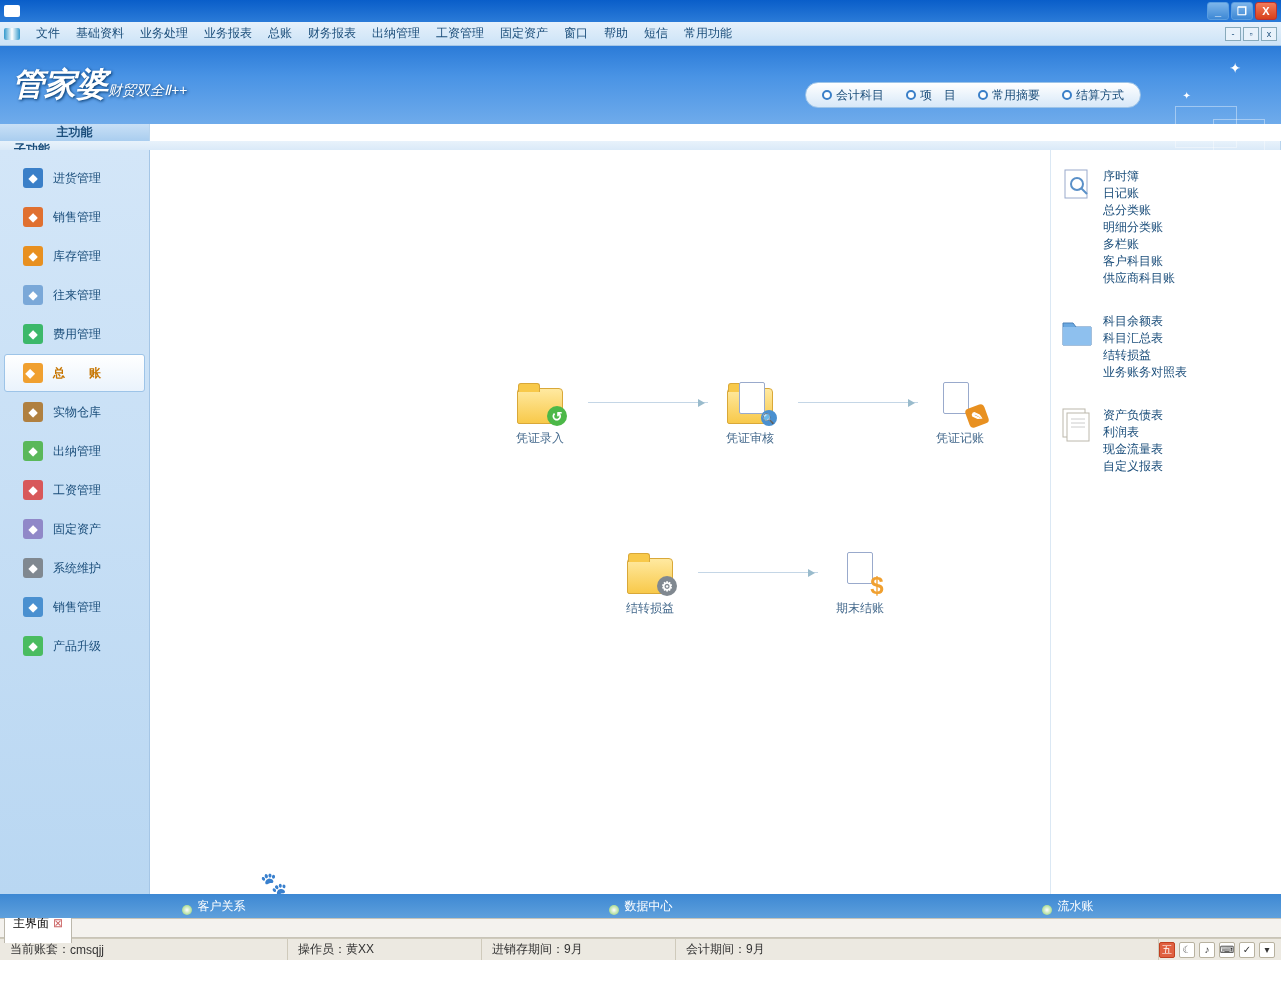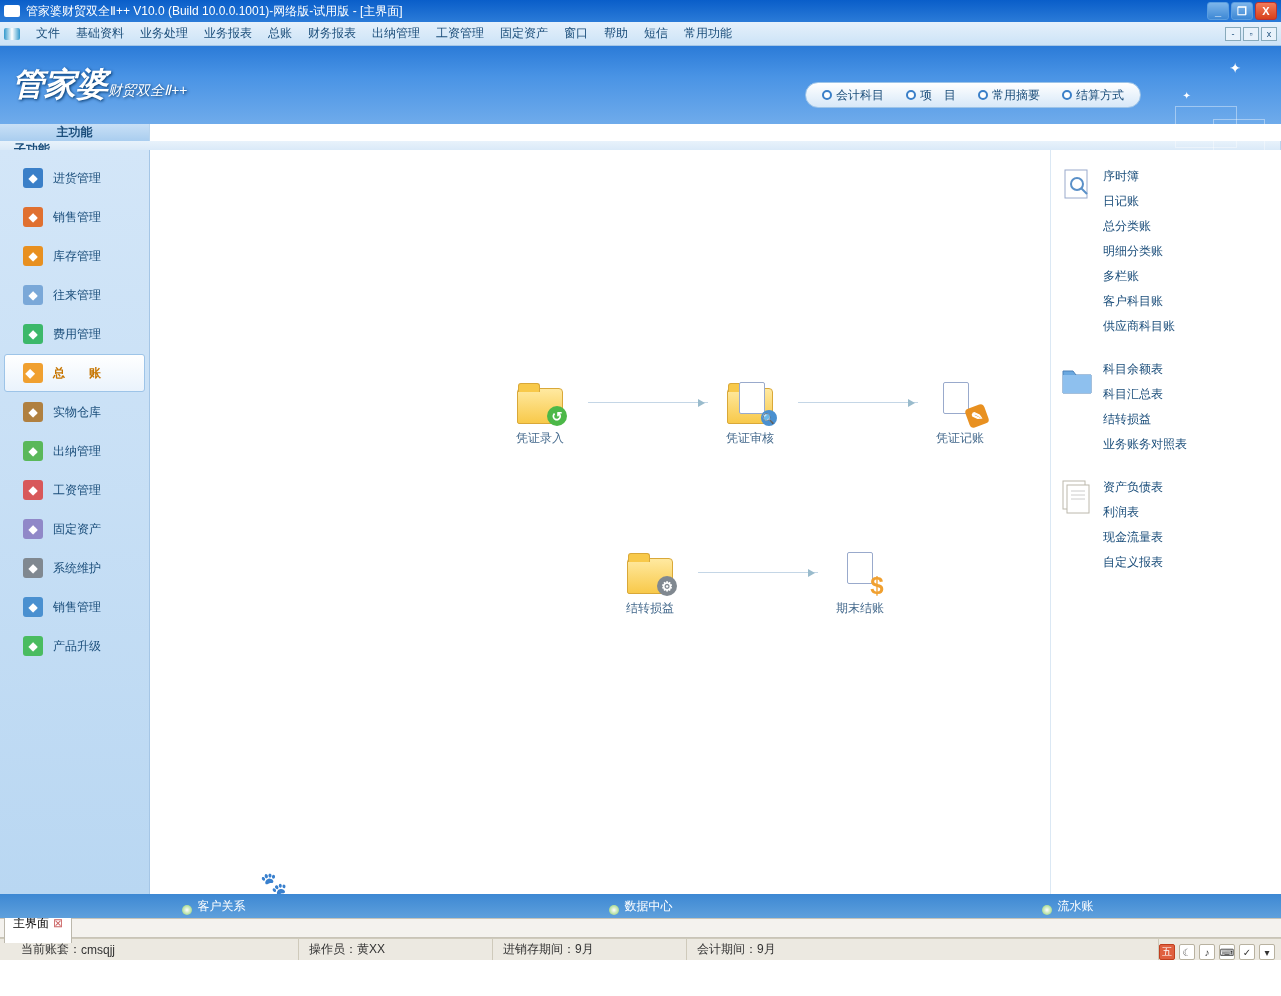--- a/index.html
+++ b/index.html
@@ -48,48 +48,47 @@
 .folder { background: linear-gradient(#ffe9a0, #f8c94a); border-radius: 4px 4px 2px 2px; border: 1px solid #d9a838; width: 46px; height: 36px; position: absolute; bottom: 0; left: 2px; }
 .folder::before { content: ""; position: absolute; top: -6px; left: 0; width: 20px; height: 8px; background: #f8c94a; border-radius: 3px 3px 0 0; border: 1px solid #d9a838; border-bottom: none; }
 .paper { position: absolute; width: 26px; height: 32px; background: #fff; border: 1px solid #9ac; top: 2px; left: 14px; border-radius: 2px; }
 .badge { position: absolute; width: 20px; height: 20px; border-radius: 50%; bottom: -2px; right: -2px; display: flex; align-items: center; justify-content: center; color: #fff; font-size: 13px; font-weight: bold; }
 .arrow-line { position: absolute; height: 1px; background: #c4d6e6; }
 .arrow-line::after { content: ""; position: absolute; right: -1px; top: -3px; border: 4px solid transparent; border-left: 7px solid #9bc; }
 
 .reportcol { width: 230px; background: #fff; padding: 18px 10px; }
 .report-group { margin-bottom: 26px; display: flex; gap: 10px; }
 .report-ico { width: 32px; height: 38px; flex-shrink: 0; }
-.report-list { display: flex; flex-direction: column; gap: 8px; }
+.report-list { display: flex; flex-direction: column; }
 .report-list span { color: #1a4d7a; }
 
 .bottom-tabs { height: 24px; background: linear-gradient(#3d88d3, #5fa0dc); display: flex; align-items: center; color: #fff; position: relative; }
 .bottom-tabs .bt-item { flex: 1; text-align: center; display: flex; align-items: flex-end; justify-content: center; gap: 6px; }
 .bt-dot { width: 10px; height: 10px; border-radius: 50%; background: radial-gradient(#fff,#8c6); }
 
 .watermark { position: absolute; left: 60px; bottom: -12px; color: rgba(255,255,255,0.85); font-size: 28px; font-weight: bold; font-family: Arial; letter-spacing: 1px; display: flex; align-items: baseline; }
 .watermark .paw { position: relative; top: -6px; margin: 0 4px; font-size: 22px; }
 .watermark .cn { font-family: "Microsoft YaHei"; font-size: 26px; }
 
 .doc-tabs { height: 20px; background: #f4f2ee; border-top: 1px solid #c8c4b8; border-bottom: 1px solid #c8c4b8; display: flex; align-items: center; padding-left: 4px; }
 .doc-tab { padding: 0 8px; background: #fff; border: 1px solid #bcb8ac; border-bottom: none; font-size: 12px; height: 30px; line-height: 18px; }
 .doc-tab .x { color: #c66; margin-left: 4px; }
 
-.statusbar { height: 22px; background: #ece9e1; border-top: 1px solid #cfcabb; display: flex; align-items: flex-end; font-size: 12px; color: #333; padding-left: 11px; }
+.statusbar { height: 22px; background: #ece9e1; border-top: 1px solid #cfcabb; display: flex; align-items: center; font-size: 12px; color: #333; }
 .statusbar .cell { padding: 0 10px; border-right: 1px solid #cfcabb; height: 100%; display: flex; align-items: center; }
 .statusbar .cell.w1 { width: 288px; }
 .statusbar .cell.w2 { width: 194px; }
 .statusbar .tray { margin-left: auto; display: flex; gap: 4px; padding-right: 6px; }
 .tray-ico { width: 16px; height: 16px; border: 1px solid #b8b2a0; border-radius: 2px; font-size: 10px; display: flex; align-items: center; justify-content: center; background: #fff; }
 </style>
 </head>
 <body>
 
 <div class="titlebar">
   <div class="icon"></div>
-  <span>管家婆财贸双全Ⅱ++ V10.0 (Build 10.0.0.1001)-网络版-试用版 - [主界面]</span>
   <div class="spacer"></div>
   <div class="winbtn">_</div>
   <div class="winbtn">❐</div>
   <div class="winbtn close">X</div>
 </div>
 
 <div class="menubar">
   <div class="app-ico"></div>
   <div id="menu-host"><span class="menuitem">文件</span><span class="menuitem">基础资料</span><span class="menuitem">业务处理</span><span class="menuitem">业务报表</span><span class="menuitem">总账</span><span class="menuitem">财务报表</span><span class="menuitem">出纳管理</span><span class="menuitem">工资管理</span><span class="menuitem">固定资产</span><span class="menuitem">窗口</span><span class="menuitem">帮助</span><span class="menuitem">短信</span><span class="menuitem">常用功能</span></div>
   <div class="mdi-ctrl">

